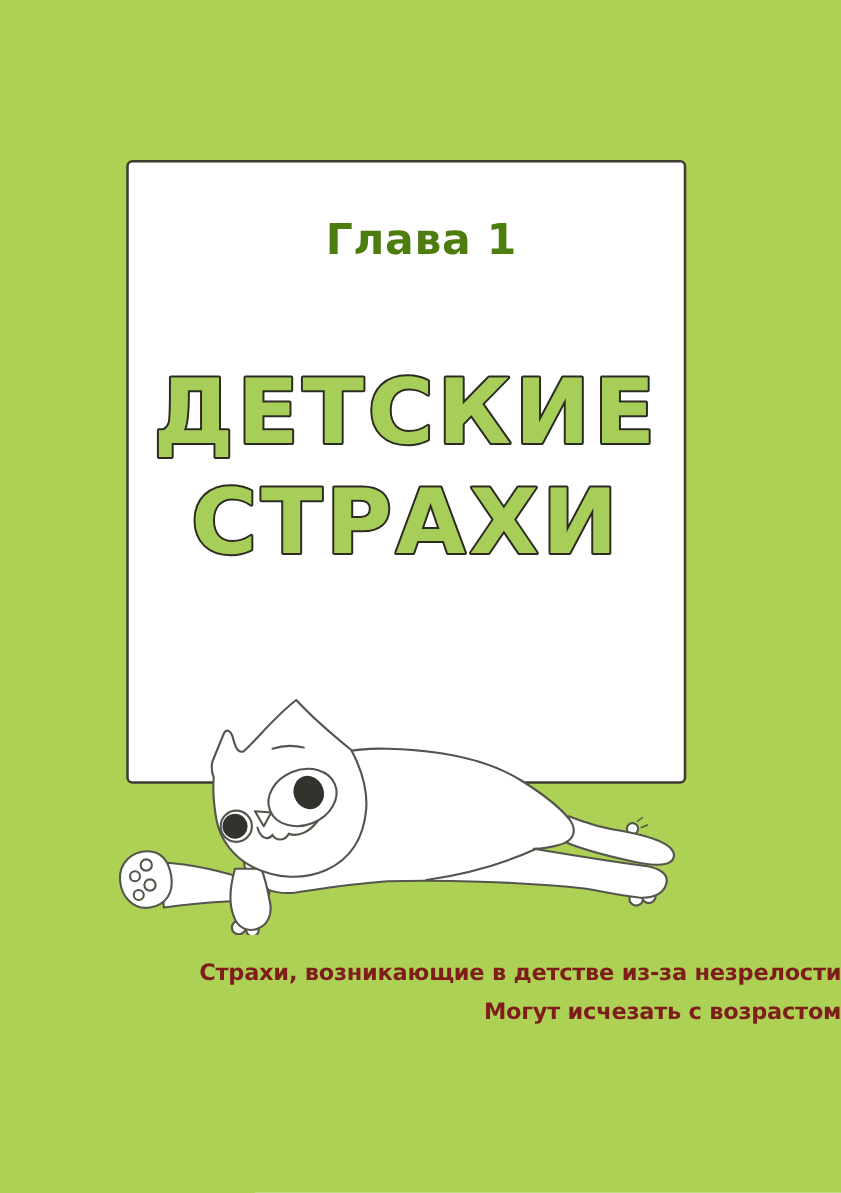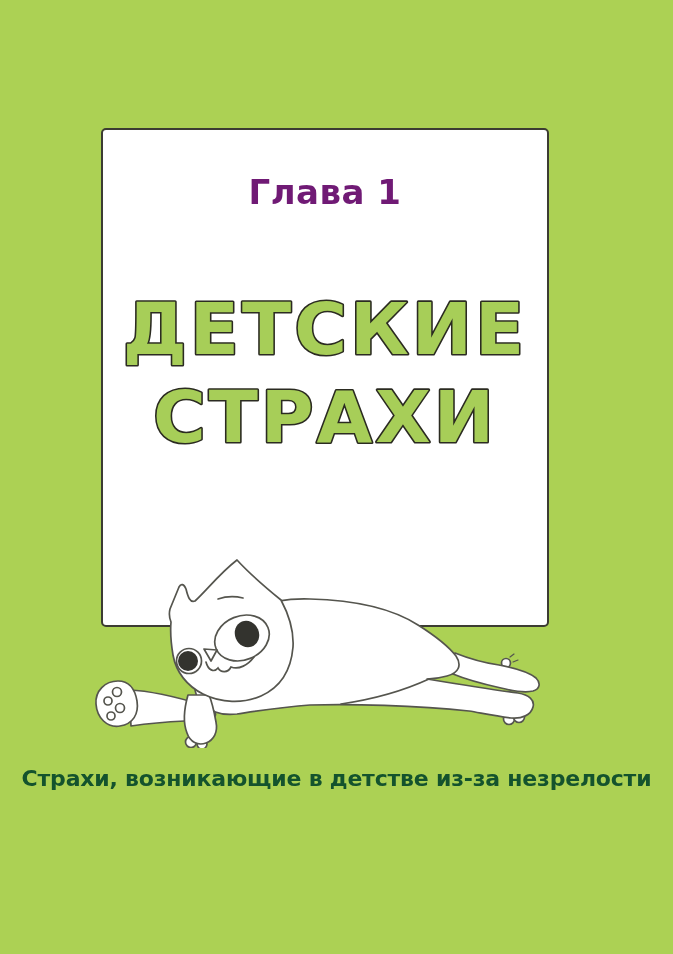--- a/index.html
+++ b/index.html
@@ -19,27 +19,27 @@
     height: 499px;
     background: #ffffff;
     border: 2px solid #3c3c32;
     border-radius: 5px;
     box-sizing: border-box;
     z-index: 1;
   }
   .chapter-label {
     position: absolute;
     top: 42px;
-    left: 0;
+    left: 12px;
     width: 100%;
     text-align: center;
     font-size: 34px;
     font-weight: bold;
     letter-spacing: 0.5px;
-    color: #701a75;
+    color: #4d7c0f;
   }
   .title-svg {
     position: absolute;
     left: 2px;
     top: 152px;
     width: 440px;
     height: 185px;
     display: block;
   }
   .title-svg text {
@@ -73,26 +73,26 @@
     stroke: #55554e;
     stroke-width: 1.7;
     stroke-linecap: round;
   }
   .cat-svg .dark { fill: #33332e; stroke: none; }
   .description {
     position: absolute;
     left: 0;
     top: 763px;
     width: 100%;
-    text-align: center;
-    font-size: 22px;
+    text-align: right;
+    font-size: 18px;
     font-weight: bold;
     line-height: 31px;
     letter-spacing: -0.2px;
-    color: #14532d;
+    color: #7f1d1d;
     z-index: 1;
   }
 </style>
 </head>
 <body>
 
 <div class="page">
 
   <div class="card">
     <div class="chapter-label">Глава 1</div>
@@ -150,15 +150,16 @@
     <circle class="ln" cx="104" cy="118" r="12.5"></circle>
     <circle class="dark" cx="103" cy="118" r="10"></circle>
 
     <path class="ln" d="M 119,106 L 132,107 L 126,118 Z"></path>
     <path class="stroke-only" d="M 121,119 C 123,127 129,130 133,125 C 136,130 143,130 146,124
              C 154,127 163,122 169,114"></path>
   </svg>
 
   <div class="description">
     <div>Страхи, возникающие в детстве из-за незрелости</div>
+    <div>Могут исчезать с возрастом</div>
   </div>
 
 </div>
 
 </body></html>

